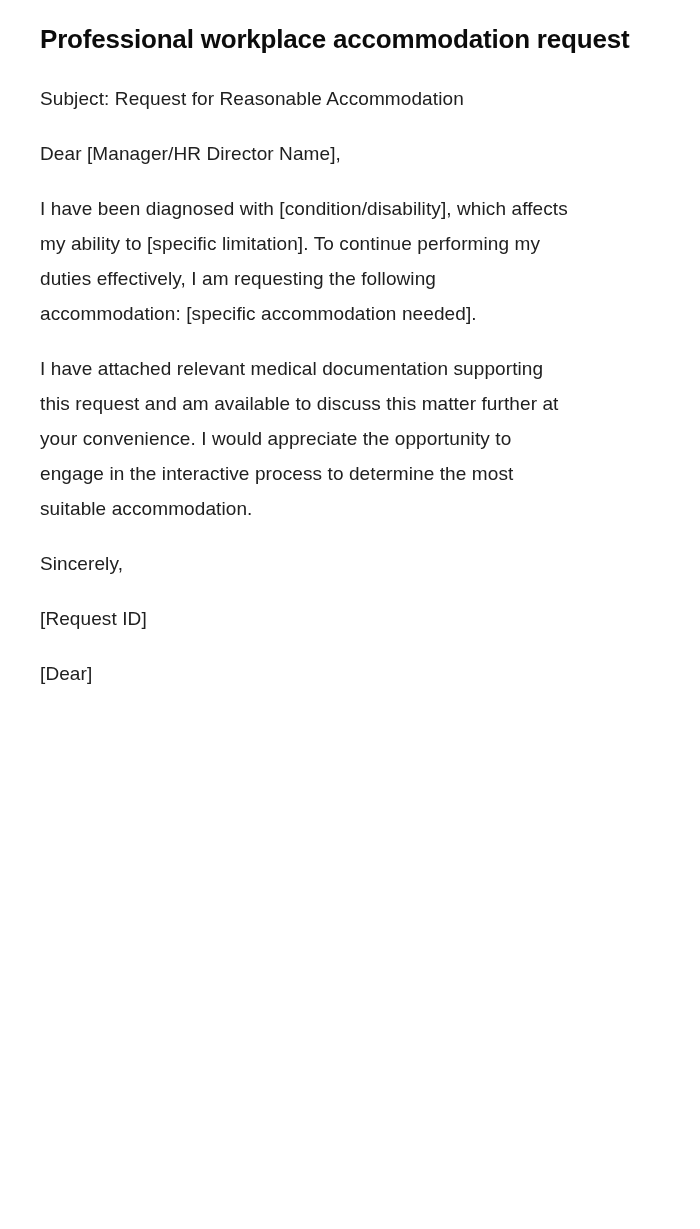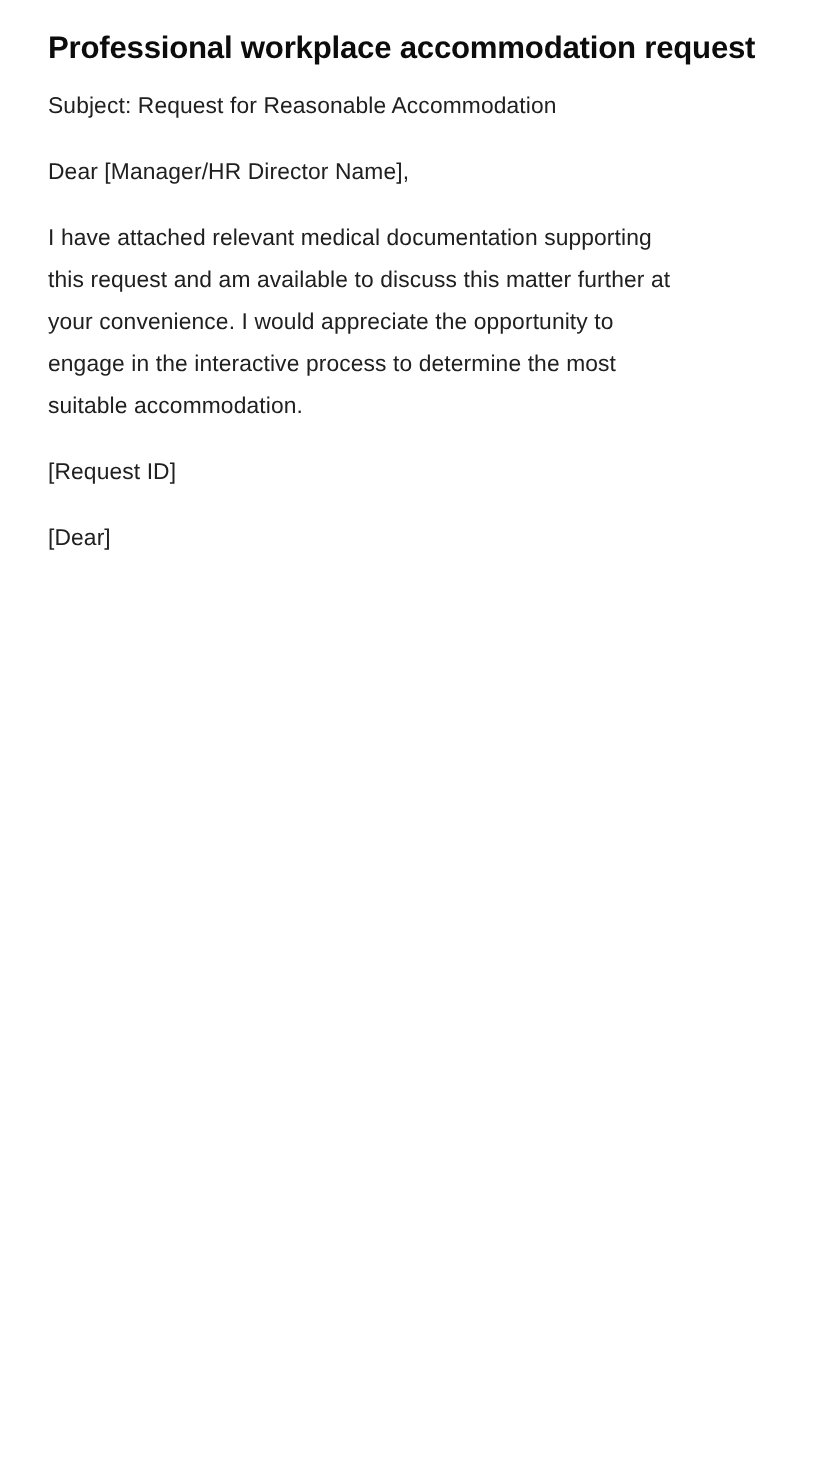--- a/index.html
+++ b/index.html
@@ -28,41 +28,46 @@
   p.doc-para {
     font-size: 19px;
     line-height: 35px;
     font-weight: 400;
     color: #202020;
     margin: 20px 0;
     white-space: pre-line;
     letter-spacing: 0.1px;
   }
   p.doc-para.first {
-    margin-top: 16px;
+    margin-top: 26px;
   }
 </style>
 </head>
 <body>
 
 <div class="doc">
   <h1 class="doc-heading">Professional workplace accommodation request</h1>
 
   <p class="doc-para first">Subject: Request for Reasonable Accommodation</p>
 
   <p class="doc-para">Dear [Manager/HR Director Name],</p>
 
 
+  <p class="doc-para">I have been diagnosed with [condition/disability], which affects
+my ability to [specific limitation]. To continue performing my
+duties effectively, I am requesting the following
+accommodation: [specific accommodation needed].</p>
 
 
   <p class="doc-para">I have attached relevant medical documentation supporting
 this request and am available to discuss this matter further at
 your convenience. I would appreciate the opportunity to
 engage in the interactive process to determine the most
 suitable accommodation.</p>
 
 
+  <p class="doc-para">Sincerely,</p>
 
 
   <p class="doc-para">[Request ID]</p>
 
   <p class="doc-para">[Dear]</p>
 </div>
 
 </body></html>

